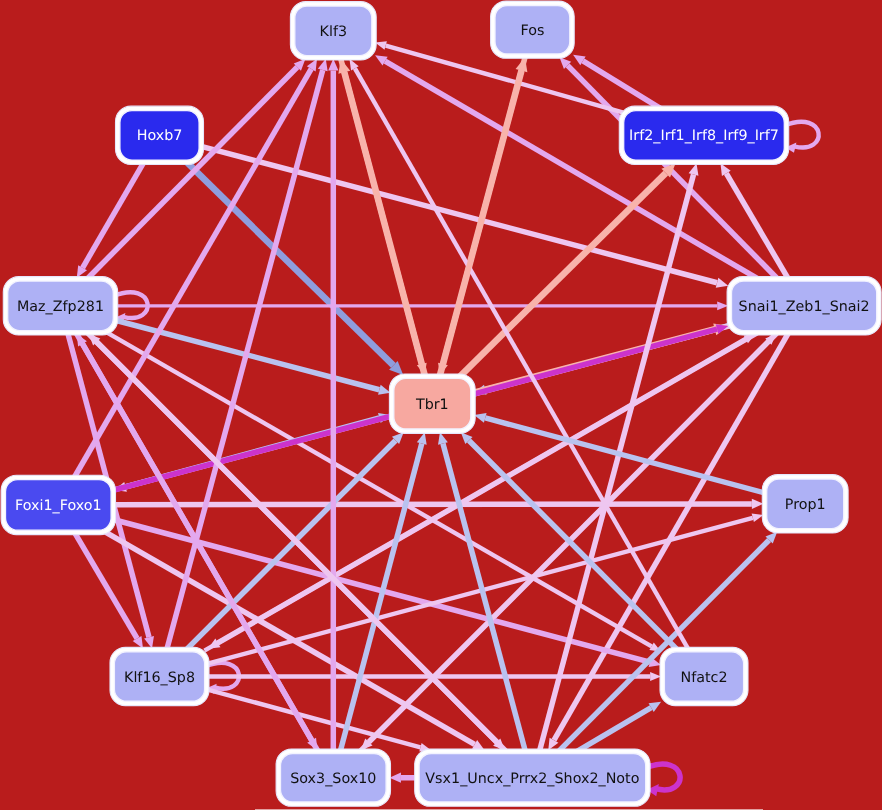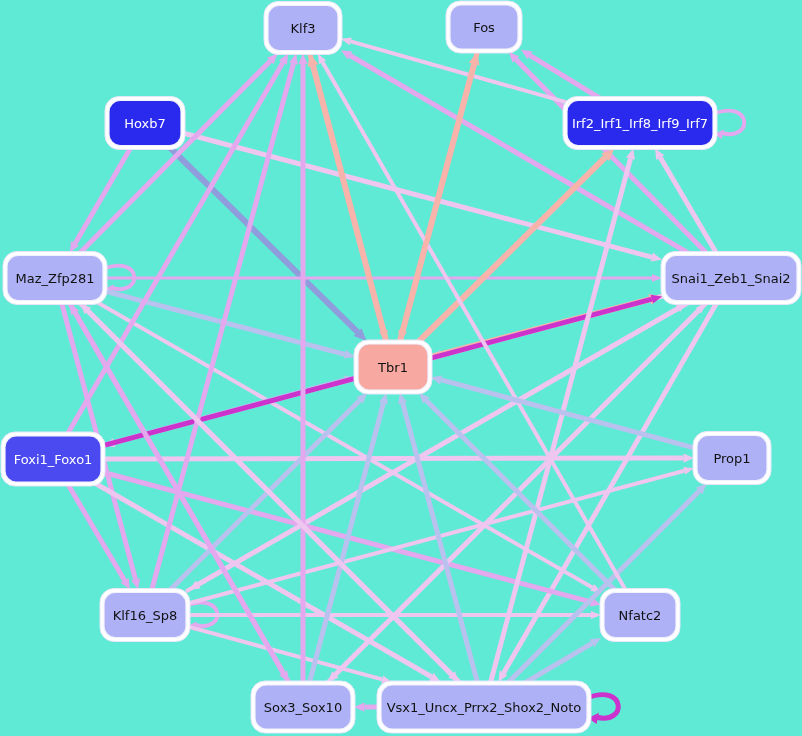--- a/index.html
+++ b/index.html
@@ -4,21 +4,21 @@
 <style>
   html, body {
     margin: 0;
     padding: 0;
     background: #ffffff;
   }
   #canvas {
     position: relative;
     width: 802px;
     height: 736px;
-    background: #5eead4;
+    background: #b91c1c;
     overflow: hidden;
     font-family: "DejaVu Sans", sans-serif;
   }
   svg#graph {
     position: absolute;
     left: 0; top: 0;
     width: 802px;
     height: 736px;
   }
   .node-halo {

